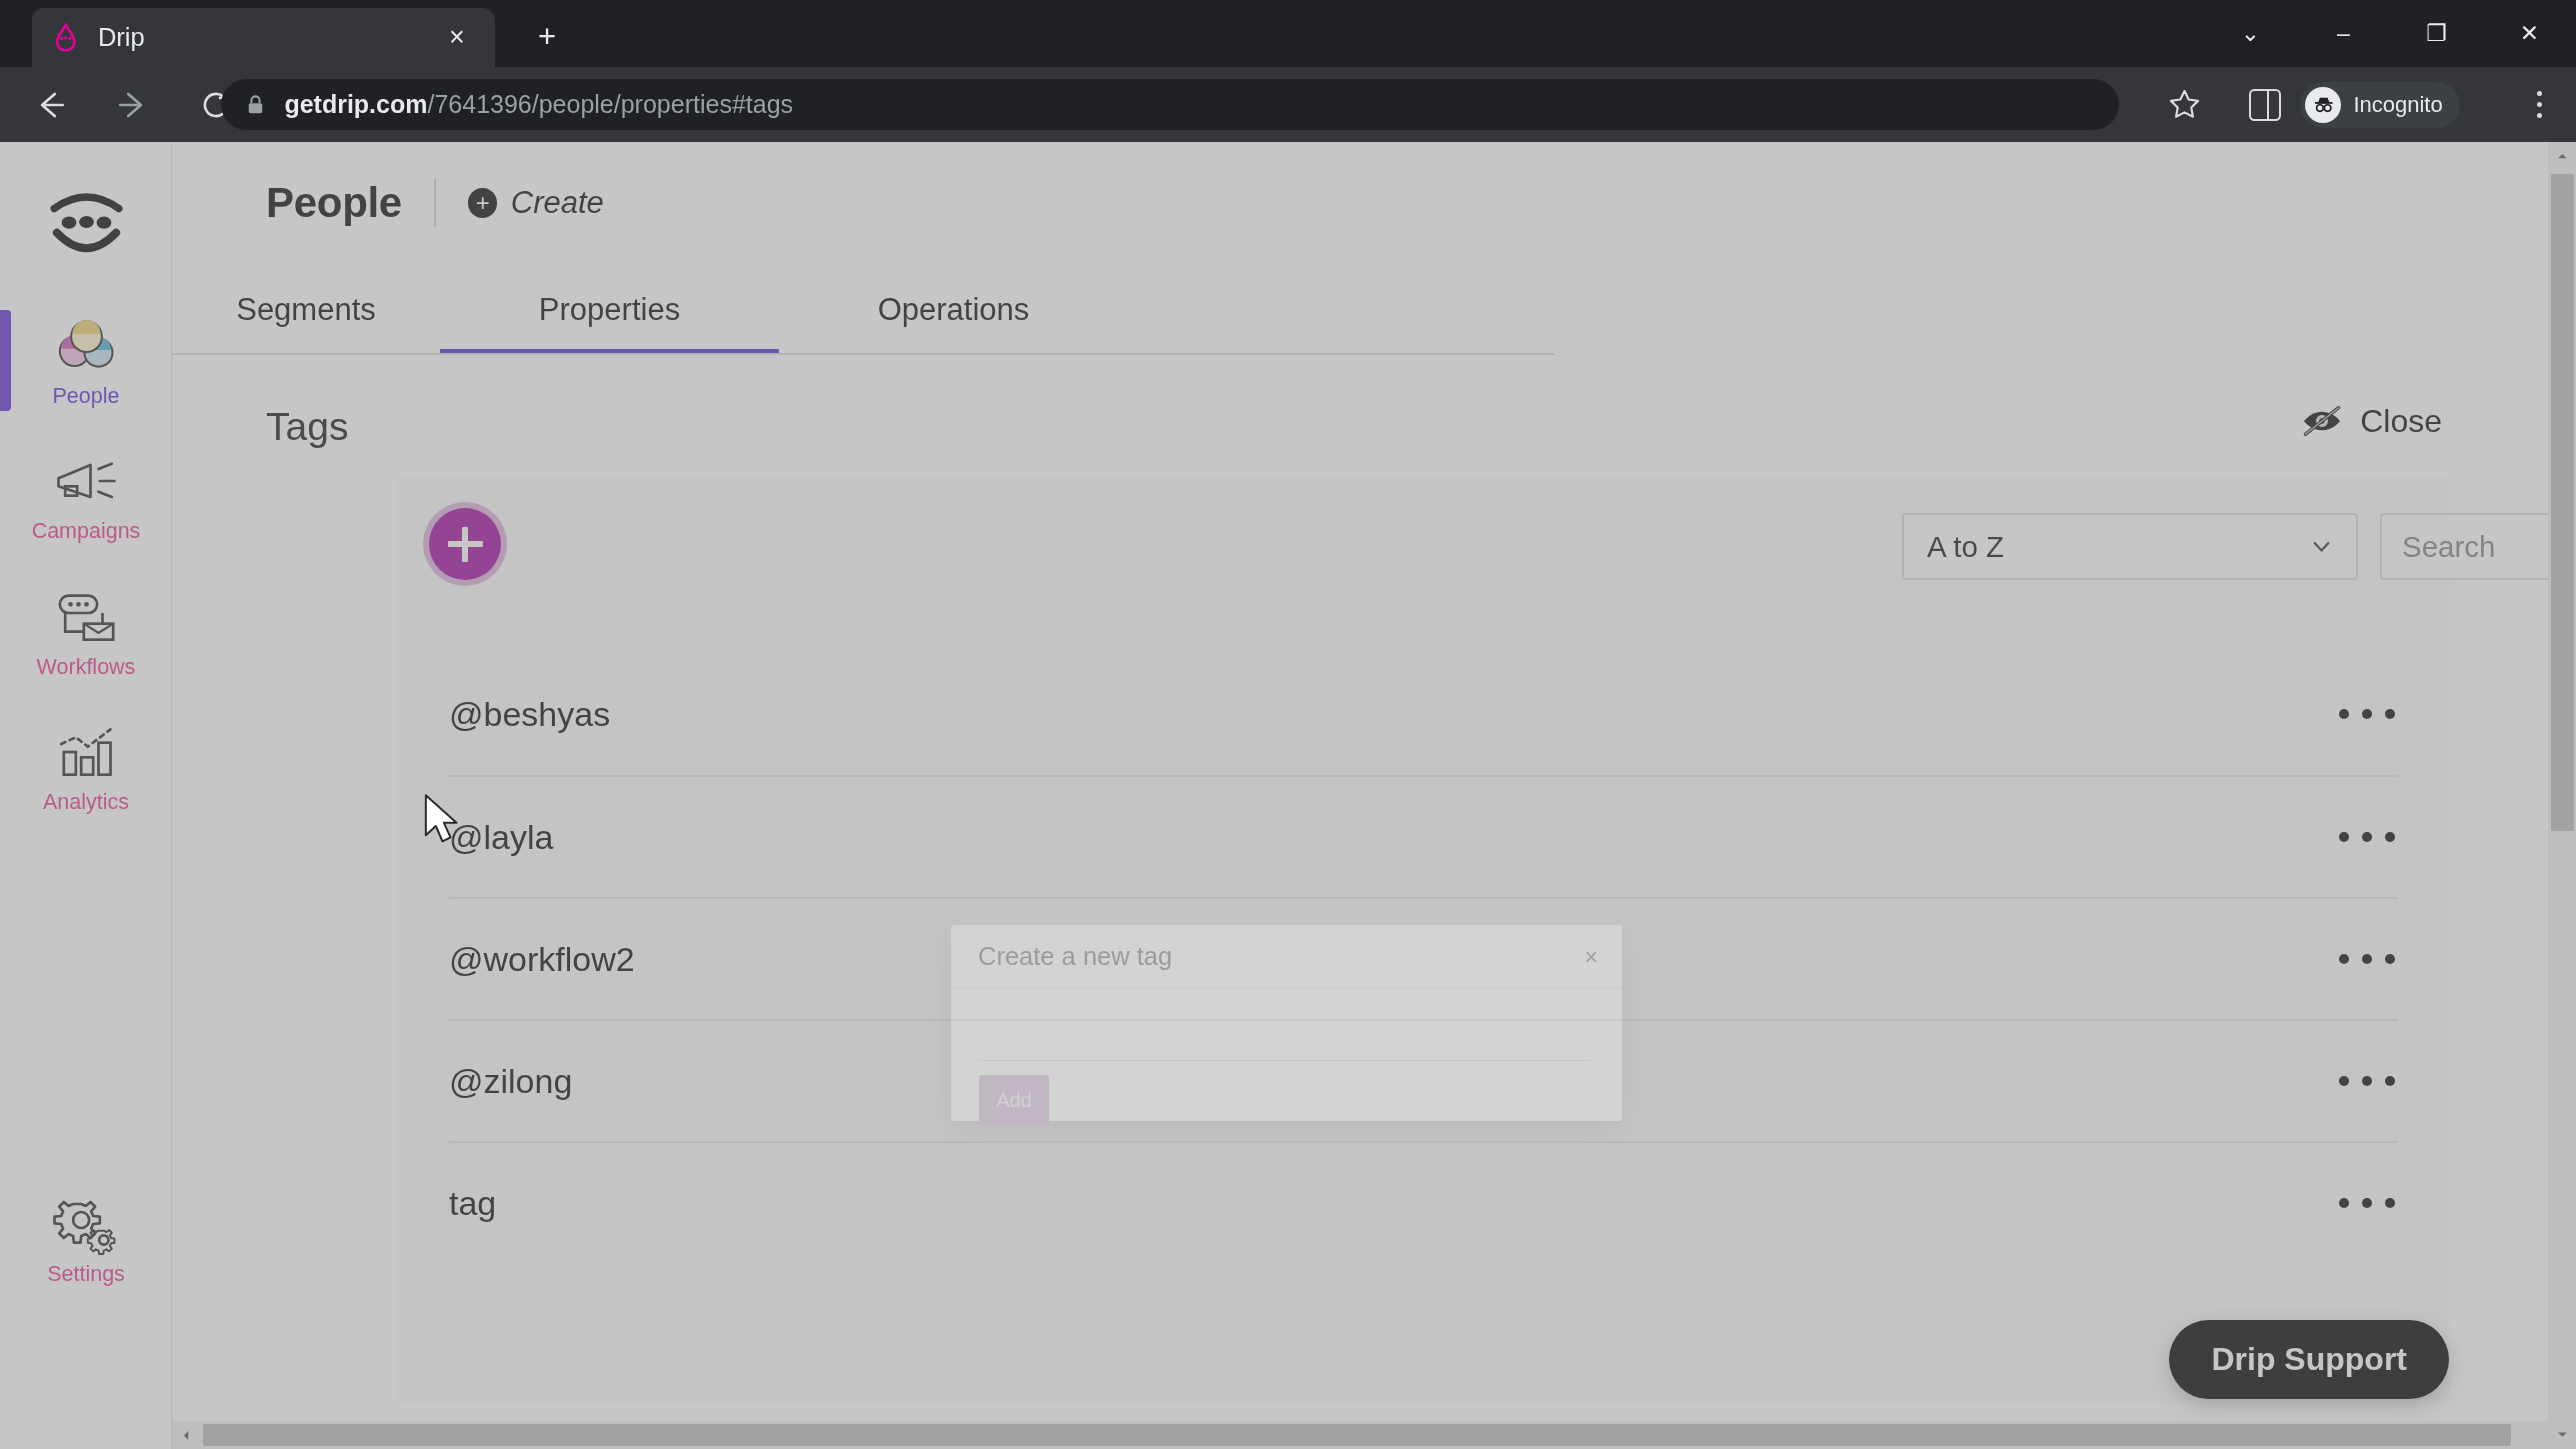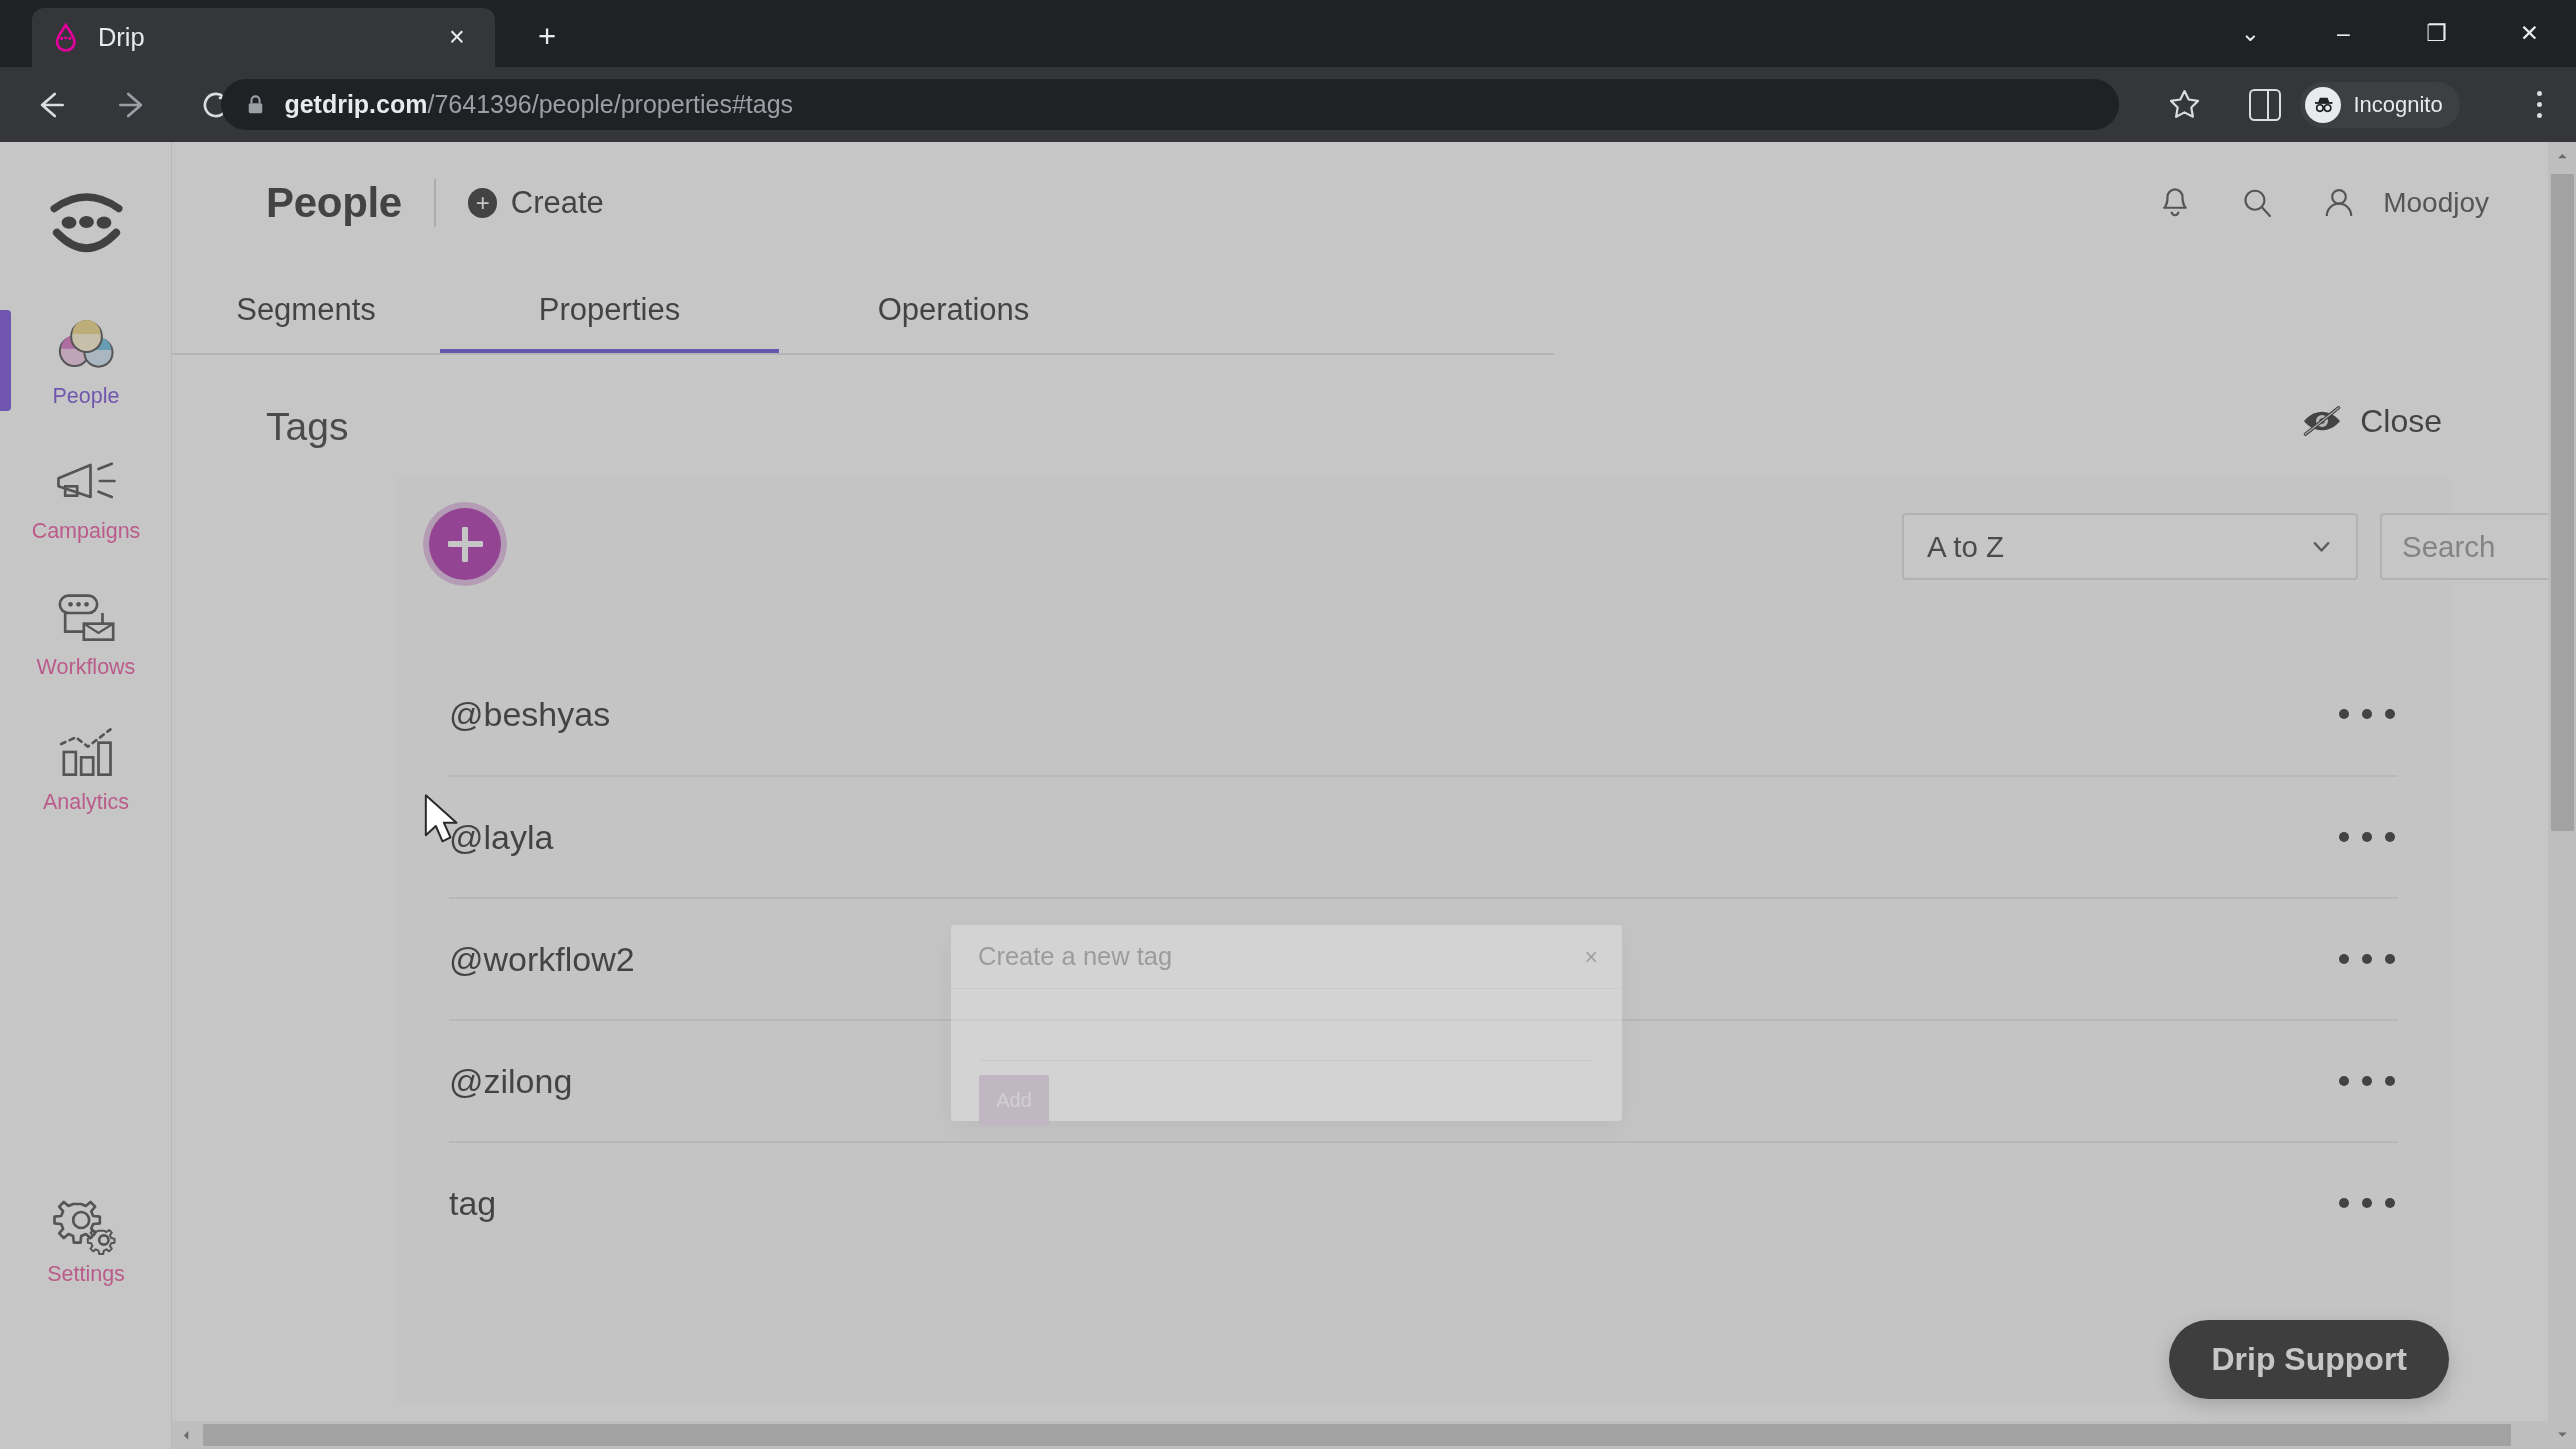--- a/index.html
+++ b/index.html
@@ -136,21 +136,21 @@
     margin-left: 94px; font-size: 42px; font-weight: 700; color: #1e1e1e;
     letter-spacing: -0.3px;
   }
   #header-divider { width: 2px; height: 48px; background: #d2d2d2; margin-left: 32px; }
   #create-button { display: flex; align-items: center; margin-left: 32px; }
   #create-plus {
     width: 29.5px; height: 29.5px; border-radius: 50%; background: #1e1e1e;
     color: #ffffff; display: flex; align-items: center; justify-content: center;
     font-size: 24px; line-height: 1; font-weight: 500;
   }
-  #create-label { margin-left: 13.4px; font-size: 31px; color: #1e1e1e; }
+  #create-label { margin-left: 13.4px; font-size: 31px; color: #1e1e1e; font-style: italic; }
   #header-right {
     position: absolute; right: 87px; top: 0; height: 122px;
     display: flex; align-items: center; gap: 44px;
   }
   .hdr-icon { width: 38px; height: 38px; color: #3d3d3d; }
   #account-label { font-size: 28px; color: #3d3d3d; margin-left: -19px; }
 
   #tabs-bar {
     position: absolute; left: 0; top: 122px; width: 2404px; height: 91px;
     display: flex; align-items: flex-start;
@@ -458,41 +458,20 @@
 
     <div id="main">
 
       <div id="app-header">
         <div id="page-title">People</div>
         <div id="header-divider"></div>
         <div id="create-button">
           <span id="create-plus">+</span>
           <span id="create-label">Create</span>
         </div>
-        <div id="header-right">
-          <span class="hdr-icon">
-            <svg viewBox="0 0 56 56" width="38" height="38">
-                <path d="M28 8a11 11 0 0 0-11 11c0 12-5 16-5 16h32s-5-4-5-16A11 11 0 0 0 28 8z" fill="none" stroke="#3d3d3d" stroke-width="3.2" stroke-linejoin="round"></path>
-                <path d="M23 41a5 5 0 0 0 10 0" fill="none" stroke="#3d3d3d" stroke-width="3.2"></path>
-              </svg>
-          </span>
-          <span class="hdr-icon">
-            <svg viewBox="0 0 56 56" width="38" height="38">
-                <circle cx="25" cy="24" r="14" fill="none" stroke="#3d3d3d" stroke-width="3.2"></circle>
-                <path d="M35 34 L47 47" stroke="#3d3d3d" stroke-width="3.2" stroke-linecap="round"></path>
-              </svg>
-          </span>
-          <span class="hdr-icon">
-            <svg viewBox="0 0 56 56" width="38" height="38">
-                <circle cx="28" cy="19" r="10" fill="none" stroke="#3d3d3d" stroke-width="3.2"></circle>
-                <path d="M10 47a18 18 0 0 1 36 0" fill="none" stroke="#3d3d3d" stroke-width="3.2"></path>
-              </svg>
-          </span>
-          <span id="account-label">Moodjoy</span>
-        </div>
       </div>
 
       <div id="tabs-bar">
         <div class="nav-tab" style="width:268px">Segments</div>
         <div class="nav-tab active" style="width:339px">Properties</div>
         <div class="nav-tab" style="width:349px">Operations</div>
       </div>
 
       <div id="content-area">
         <div id="tags-heading">Tags</div>

